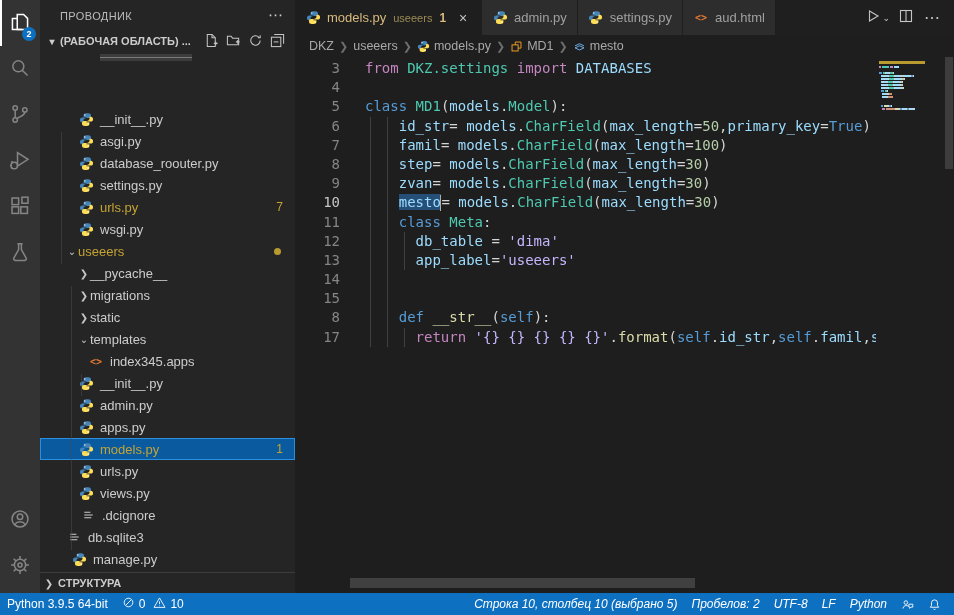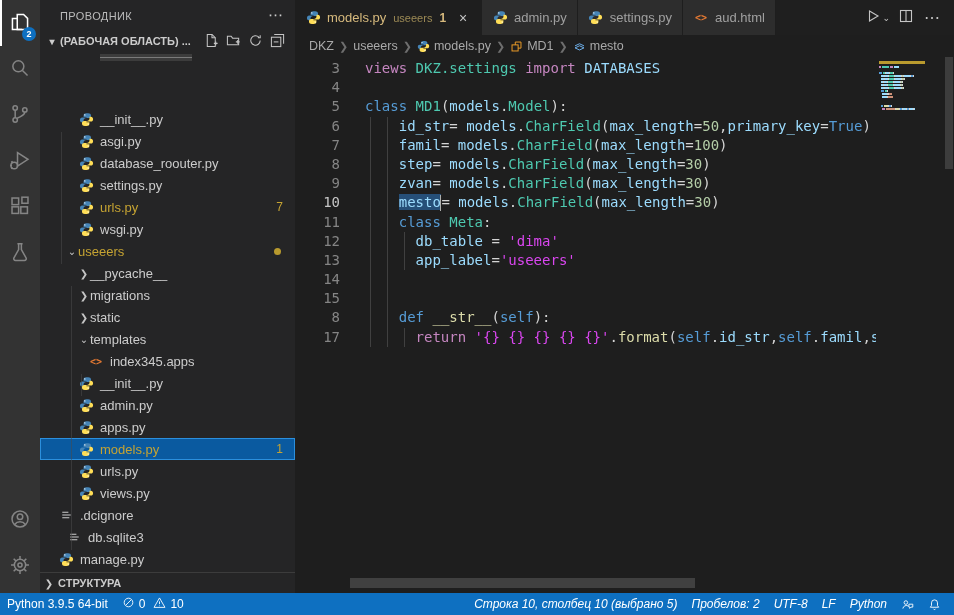--- a/index.html
+++ b/index.html
@@ -61,21 +61,21 @@
   .bc .bicon{margin-right:4px;display:flex;align-items:center;}
   .bc .bicon svg{width:13px;height:13px;}
   
   #code-region{position:relative;height:536px;overflow:hidden;}
   #code{position:absolute;left:0;top:2px;width:581px;overflow:hidden;font-family:"DejaVu Sans Mono",monospace;font-size:14px;}
   .cl{position:relative;height:19.2px;line-height:19.2px;padding-left:70px;white-space:pre;}
   .ln{position:absolute;left:0;top:0;width:45px;text-align:right;color:#858585;}
   .cl.cur .ln{color:#c6c6c6;}
   .ig{position:absolute;top:0;bottom:0;width:1px;background:#404040;}
   .tk-kw{color:#569cd6}.tk-kw2{color:#c586c0}.tk-ty{color:#4ec9b0}.tk-va{color:#9cdcfe}
-  .tk-nu{color:#b5cea8}.tk-st{color:#d946ef}.tk-fn{color:#dcdcaa}.tk-pl{color:#d4d4d4}
+  .tk-nu{color:#b5cea8}.tk-st{color:#c4b5fd}.tk-fn{color:#dcdcaa}.tk-pl{color:#d4d4d4}
   .tk-sel{background:#264f78;}
   .caret{display:inline-block;width:1.5px;height:16px;background:#aeafad;vertical-align:middle;margin-left:-1px;}
   #minimap{position:absolute;left:581px;top:2px;width:64px;padding:2px 2px 0 3px;}
   #minimap::before{content:"";display:block;height:3px;width:46px;background:#b99a2e;margin-bottom:2px;}
   .mrow{height:2px;margin-bottom:1px;white-space:nowrap;font-size:0;}
   .mseg{display:inline-block;height:2px;}
   #vscroll{position:absolute;right:1px;top:0;width:8px;height:112px;background:rgba(121,121,121,.35);}
   #hscroll{position:absolute;left:55px;top:521px;width:345px;height:10px;background:rgba(121,121,121,.38);}
   
   #statusbar{position:absolute;left:0;bottom:0;width:954px;height:22px;background:#0e70c1;color:#ffffff;font-size:12px;display:flex;align-items:center;}
@@ -334,37 +334,37 @@
           <span class="ficon">
             <svg viewBox="0 0 16 16">
               <path fill="#4584b6" d="M7.9 1.2c-2 0-3 .9-3 2.4v1.6h3.2v.6H3.3C1.9 5.8 1 6.9 1 8.4s.9 2.6 2.3 2.6h1.5V9.2c0-1.5 1.3-2.7 2.8-2.7h3c1.3 0 2.2-.9 2.2-2.2v-.7c0-1.5-1.4-2.4-3-2.4z"></path>
               <circle fill="#ffffff" cx="6.2" cy="3.1" r=".7"></circle>
               <path fill="#ffde57" d="M8.1 14.8c2 0 3-.9 3-2.4v-1.6H7.9v-.6h4.8c1.4 0 2.3-1.1 2.3-2.6s-.9-2.6-2.3-2.6h-1.5v1.8c0 1.5-1.3 2.7-2.8 2.7h-3c-1.3 0-2.2.9-2.2 2.2v.7c0 1.5 1.4 2.4 3 2.4z"></path>
               <circle fill="#ffffff" cx="9.8" cy="12.9" r=".7"></circle>
             </svg>
           </span>
           <span class="lbl">views.py</span>
         </div>
-        <div class="row" style="padding-left: 18px;">
+        <div class="row" style="padding-left: 40px;">
           <span class="ficon">
             <svg viewBox="0 0 16 16" fill="none" stroke="currentColor" stroke-width="1.1">
               <path d="M3.5 4.5h6.5M3.5 7.5h9M3.5 10.5h7.5"></path>
             </svg>
           </span>
           <span class="lbl">.dcignore</span>
         </div>
         <div class="row" style="padding-left: 26px;">
           <span class="ficon">
             <svg viewBox="0 0 16 16" fill="none" stroke="currentColor" stroke-width="1.1">
               <path d="M3.5 4.5h6.5M3.5 7.5h9M3.5 10.5h7.5"></path>
             </svg>
           </span>
           <span class="lbl">db.sqlite3</span>
         </div>
-        <div class="row" style="padding-left: 18px;">
+        <div class="row" style="padding-left: 31px;">
           <span class="ficon">
             <svg viewBox="0 0 16 16">
               <path fill="#4584b6" d="M7.9 1.2c-2 0-3 .9-3 2.4v1.6h3.2v.6H3.3C1.9 5.8 1 6.9 1 8.4s.9 2.6 2.3 2.6h1.5V9.2c0-1.5 1.3-2.7 2.8-2.7h3c1.3 0 2.2-.9 2.2-2.2v-.7c0-1.5-1.4-2.4-3-2.4z"></path>
               <circle fill="#ffffff" cx="6.2" cy="3.1" r=".7"></circle>
               <path fill="#ffde57" d="M8.1 14.8c2 0 3-.9 3-2.4v-1.6H7.9v-.6h4.8c1.4 0 2.3-1.1 2.3-2.6s-.9-2.6-2.3-2.6h-1.5v1.8c0 1.5-1.3 2.7-2.8 2.7h-3c-1.3 0-2.2.9-2.2 2.2v.7c0 1.5 1.4 2.4 3 2.4z"></path>
               <circle fill="#ffffff" cx="9.8" cy="12.9" r=".7"></circle>
             </svg>
           </span>
           <span class="lbl">manage.py</span>
         </div>
@@ -473,21 +473,21 @@
           <span class="bicon">
             <svg viewBox="0 0 16 16" fill="none" stroke="#75beff" stroke-width="1.1">
               <path d="M2.5 9.7l5.5-2.6 5.5 2.6L8 12.3zM2.5 7.2l5.5-2.6 5.5 2.6"></path>
             </svg>
           </span>
           <span>mesto</span>
         </span>
       </div>
   <div id="code-region">
     <div id="code">
-          <div class="cl"><span class="ln">3</span><span class="tk-kw2">views</span><span class="tk-pl"> </span><span class="tk-ty">DKZ.settings</span><span class="tk-pl"> </span><span class="tk-kw2">import</span><span class="tk-pl"> </span><span class="tk-va">DATABASES</span></div>
+          <div class="cl"><span class="ln">3</span><span class="tk-kw2">from</span><span class="tk-pl"> </span><span class="tk-ty">DKZ.settings</span><span class="tk-pl"> </span><span class="tk-kw2">import</span><span class="tk-pl"> </span><span class="tk-va">DATABASES</span></div>
           <div class="cl"><span class="ln">4</span></div>
           <div class="cl"><span class="ln">5</span><span class="tk-kw">class</span><span class="tk-pl"> </span><span class="tk-ty">MD1</span><span class="tk-pl">(</span><span class="tk-va">models</span><span class="tk-pl">.</span><span class="tk-ty">Model</span><span class="tk-pl">):</span></div>
           <div class="cl"><span class="ln">6</span><span class="ig" style="left: 75px;"></span><span class="ig" style="left: 92px;"></span><span class="tk-pl">    </span><span class="tk-va">id_str</span><span class="tk-pl">= </span><span class="tk-va">models</span><span class="tk-pl">.</span><span class="tk-ty">CharField</span><span class="tk-pl">(</span><span class="tk-va">max_length</span><span class="tk-pl">=</span><span class="tk-nu">50</span><span class="tk-pl">,</span><span class="tk-va">primary_key</span><span class="tk-pl">=</span><span class="tk-kw">True</span><span class="tk-pl">)</span></div>
           <div class="cl"><span class="ln">7</span><span class="ig" style="left: 75px;"></span><span class="ig" style="left: 92px;"></span><span class="tk-pl">    </span><span class="tk-va">famil</span><span class="tk-pl">= </span><span class="tk-va">models</span><span class="tk-pl">.</span><span class="tk-ty">CharField</span><span class="tk-pl">(</span><span class="tk-va">max_length</span><span class="tk-pl">=</span><span class="tk-nu">100</span><span class="tk-pl">)</span></div>
           <div class="cl"><span class="ln">8</span><span class="ig" style="left: 75px;"></span><span class="ig" style="left: 92px;"></span><span class="tk-pl">    </span><span class="tk-va">step</span><span class="tk-pl">= </span><span class="tk-va">models</span><span class="tk-pl">.</span><span class="tk-ty">CharField</span><span class="tk-pl">(</span><span class="tk-va">max_length</span><span class="tk-pl">=</span><span class="tk-nu">30</span><span class="tk-pl">)</span></div>
           <div class="cl"><span class="ln">9</span><span class="ig" style="left: 75px;"></span><span class="ig" style="left: 92px;"></span><span class="tk-pl">    </span><span class="tk-va">zvan</span><span class="tk-pl">= </span><span class="tk-va">models</span><span class="tk-pl">.</span><span class="tk-ty">CharField</span><span class="tk-pl">(</span><span class="tk-va">max_length</span><span class="tk-pl">=</span><span class="tk-nu">30</span><span class="tk-pl">)</span></div>
           <div class="cl cur"><span class="ln">10</span><span class="ig" style="left: 75px;"></span><span class="ig" style="left: 92px;"></span><span class="tk-pl">    </span><span class="tk-va tk-sel">mesto</span><span class="caret"></span><span class="tk-pl">= </span><span class="tk-va">models</span><span class="tk-pl">.</span><span class="tk-ty">CharField</span><span class="tk-pl">(</span><span class="tk-va">max_length</span><span class="tk-pl">=</span><span class="tk-nu">30</span><span class="tk-pl">)</span></div>
           <div class="cl"><span class="ln">11</span><span class="ig" style="left: 75px;"></span><span class="ig" style="left: 92px;"></span><span class="tk-pl">    </span><span class="tk-kw">class</span><span class="tk-pl"> </span><span class="tk-ty">Meta</span><span class="tk-pl">:</span></div>
           <div class="cl"><span class="ln">12</span><span class="ig" style="left: 75px;"></span><span class="ig" style="left: 92px;"></span><span class="ig" style="left: 109px;"></span><span class="tk-pl">      </span><span class="tk-va">db_table</span><span class="tk-pl"> = </span><span class="tk-st">'dima'</span></div>
           <div class="cl"><span class="ln">13</span><span class="ig" style="left: 75px;"></span><span class="ig" style="left: 92px;"></span><span class="ig" style="left: 109px;"></span><span class="tk-pl">      </span><span class="tk-va">app_label</span><span class="tk-pl">=</span><span class="tk-st">'useeers'</span></div>

